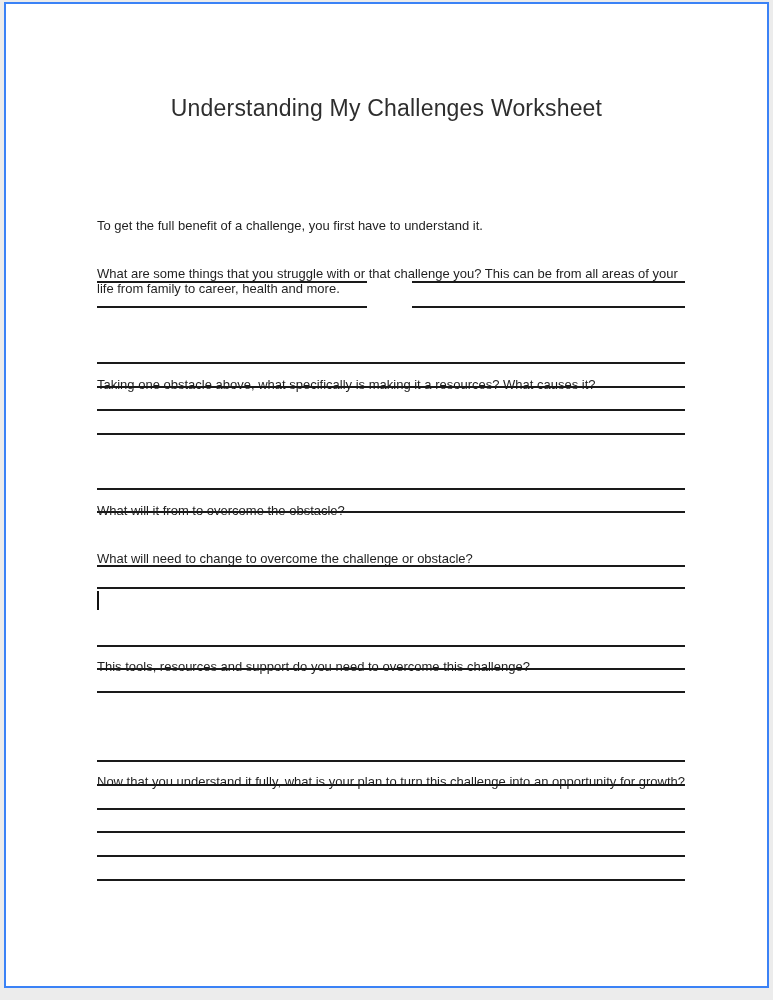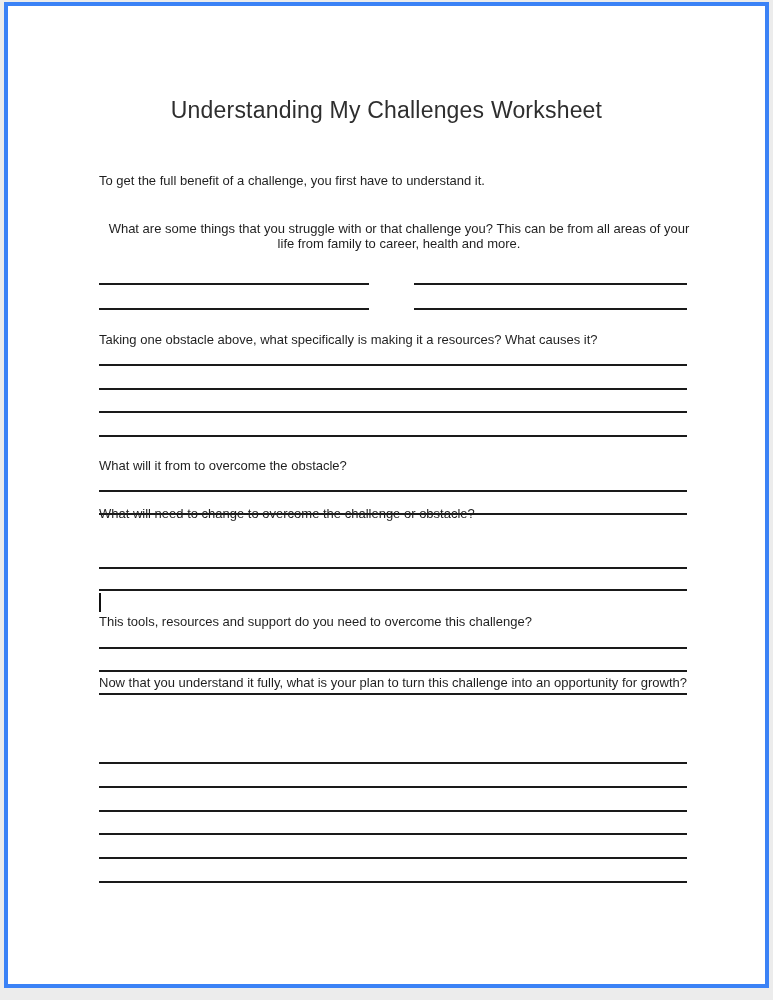--- a/index.html
+++ b/index.html
@@ -10,41 +10,42 @@
     background: #ececec;
     font-family: "Liberation Sans", "DejaVu Sans", sans-serif;
   }
   .page {
     position: absolute;
     left: 4px;
     top: 2px;
     right: 4px;
     bottom: 12px;
     background: #ffffff;
-    border: 4px solid #3b82f6;
+    border: 2px solid #3b82f6;
     overflow: hidden;
   }
   .doc-title {
     position: absolute;
     left: 0;
     right: 0;
     top: 90px;
     text-align: center;
     font-size: 23px;
     line-height: 28px;
     color: #2e2e2e;
     letter-spacing: 0.2px;
   }
   .body-text {
     position: absolute;
     left: 91px;
     width: 600px;
     font-size: 13px;
     line-height: 14.5px;
     color: #1f1f1f;
+    margin-top: 47px;
   }
   .intro { top: 168px; }
   .answer-line {
     position: absolute;
     height: 0;
     border-top: 2px solid #1a1a1a;
   }
   .text-cursor {
     position: absolute;
     left: 91px;
@@ -56,41 +57,41 @@
 </style>
 </head>
 <body>
 
 <div class="page">
   <div class="doc-title">Understanding My Challenges Worksheet</div>
 
   <div class="body-text intro">To get the full benefit of a challenge, you first have to understand it.</div>
 
   <div id="questions">
-      <div class="body-text" style="top: 216px; text-align: center;">What are some things that you struggle with or that challenge you? This can be from all areas of your life from family to career, health and more.</div>
+      <div class="body-text" style="top: 216px;">What are some things that you struggle with or that challenge you? This can be from all areas of your life from family to career, health and more.</div>
       <div class="answer-line" style="left: 91px; width: 270px; top: 277px;"></div>
       <div class="answer-line" style="left: 406px; width: 273px; top: 277px;"></div>
       <div class="answer-line" style="left: 91px; width: 270px; top: 302px;"></div>
       <div class="answer-line" style="left: 406px; width: 273px; top: 302px;"></div>
       <div class="body-text" style="top: 327px;">Taking one obstacle above, what specifically is making it a resources? What causes it?</div>
       <div class="answer-line" style="left: 91px; width: 588px; top: 358px;"></div>
       <div class="answer-line" style="left: 91px; width: 588px; top: 382px;"></div>
       <div class="answer-line" style="left: 91px; width: 588px; top: 405px;"></div>
       <div class="answer-line" style="left: 91px; width: 588px; top: 429px;"></div>
       <div class="body-text" style="top: 453px;">What will it from to overcome the obstacle?</div>
       <div class="answer-line" style="left: 91px; width: 588px; top: 484px;"></div>
       <div class="answer-line" style="left: 91px; width: 588px; top: 507px;"></div>
       <div class="body-text" style="top: 501px;">What will need to change to overcome the challenge or obstacle?</div>
       <div class="answer-line" style="left: 91px; width: 588px; top: 561px;"></div>
       <div class="answer-line" style="left: 91px; width: 588px; top: 583px;"></div>
       <div class="body-text" style="top: 609px;">This tools, resources and support do you need to overcome this challenge?</div>
       <div class="answer-line" style="left: 91px; width: 588px; top: 641px;"></div>
       <div class="answer-line" style="left: 91px; width: 588px; top: 664px;"></div>
       <div class="answer-line" style="left: 91px; width: 588px; top: 687px;"></div>
-      <div class="body-text" style="top: 670px;">Now that you understand it fully, what is your plan to turn this challenge into an opportunity for growth?</div>
+      <div class="body-text" style="top: 724px;">Now that you understand it fully, what is your plan to turn this challenge into an opportunity for growth?</div>
       <div class="answer-line" style="left: 91px; width: 588px; top: 756px;"></div>
       <div class="answer-line" style="left: 91px; width: 588px; top: 780px;"></div>
       <div class="answer-line" style="left: 91px; width: 588px; top: 804px;"></div>
       <div class="answer-line" style="left: 91px; width: 588px; top: 827px;"></div>
       <div class="answer-line" style="left: 91px; width: 588px; top: 851px;"></div>
       <div class="answer-line" style="left: 91px; width: 588px; top: 875px;"></div>
     </div>
 
   <div class="text-cursor" id="caret" style="display: block;"></div>
 </div>

